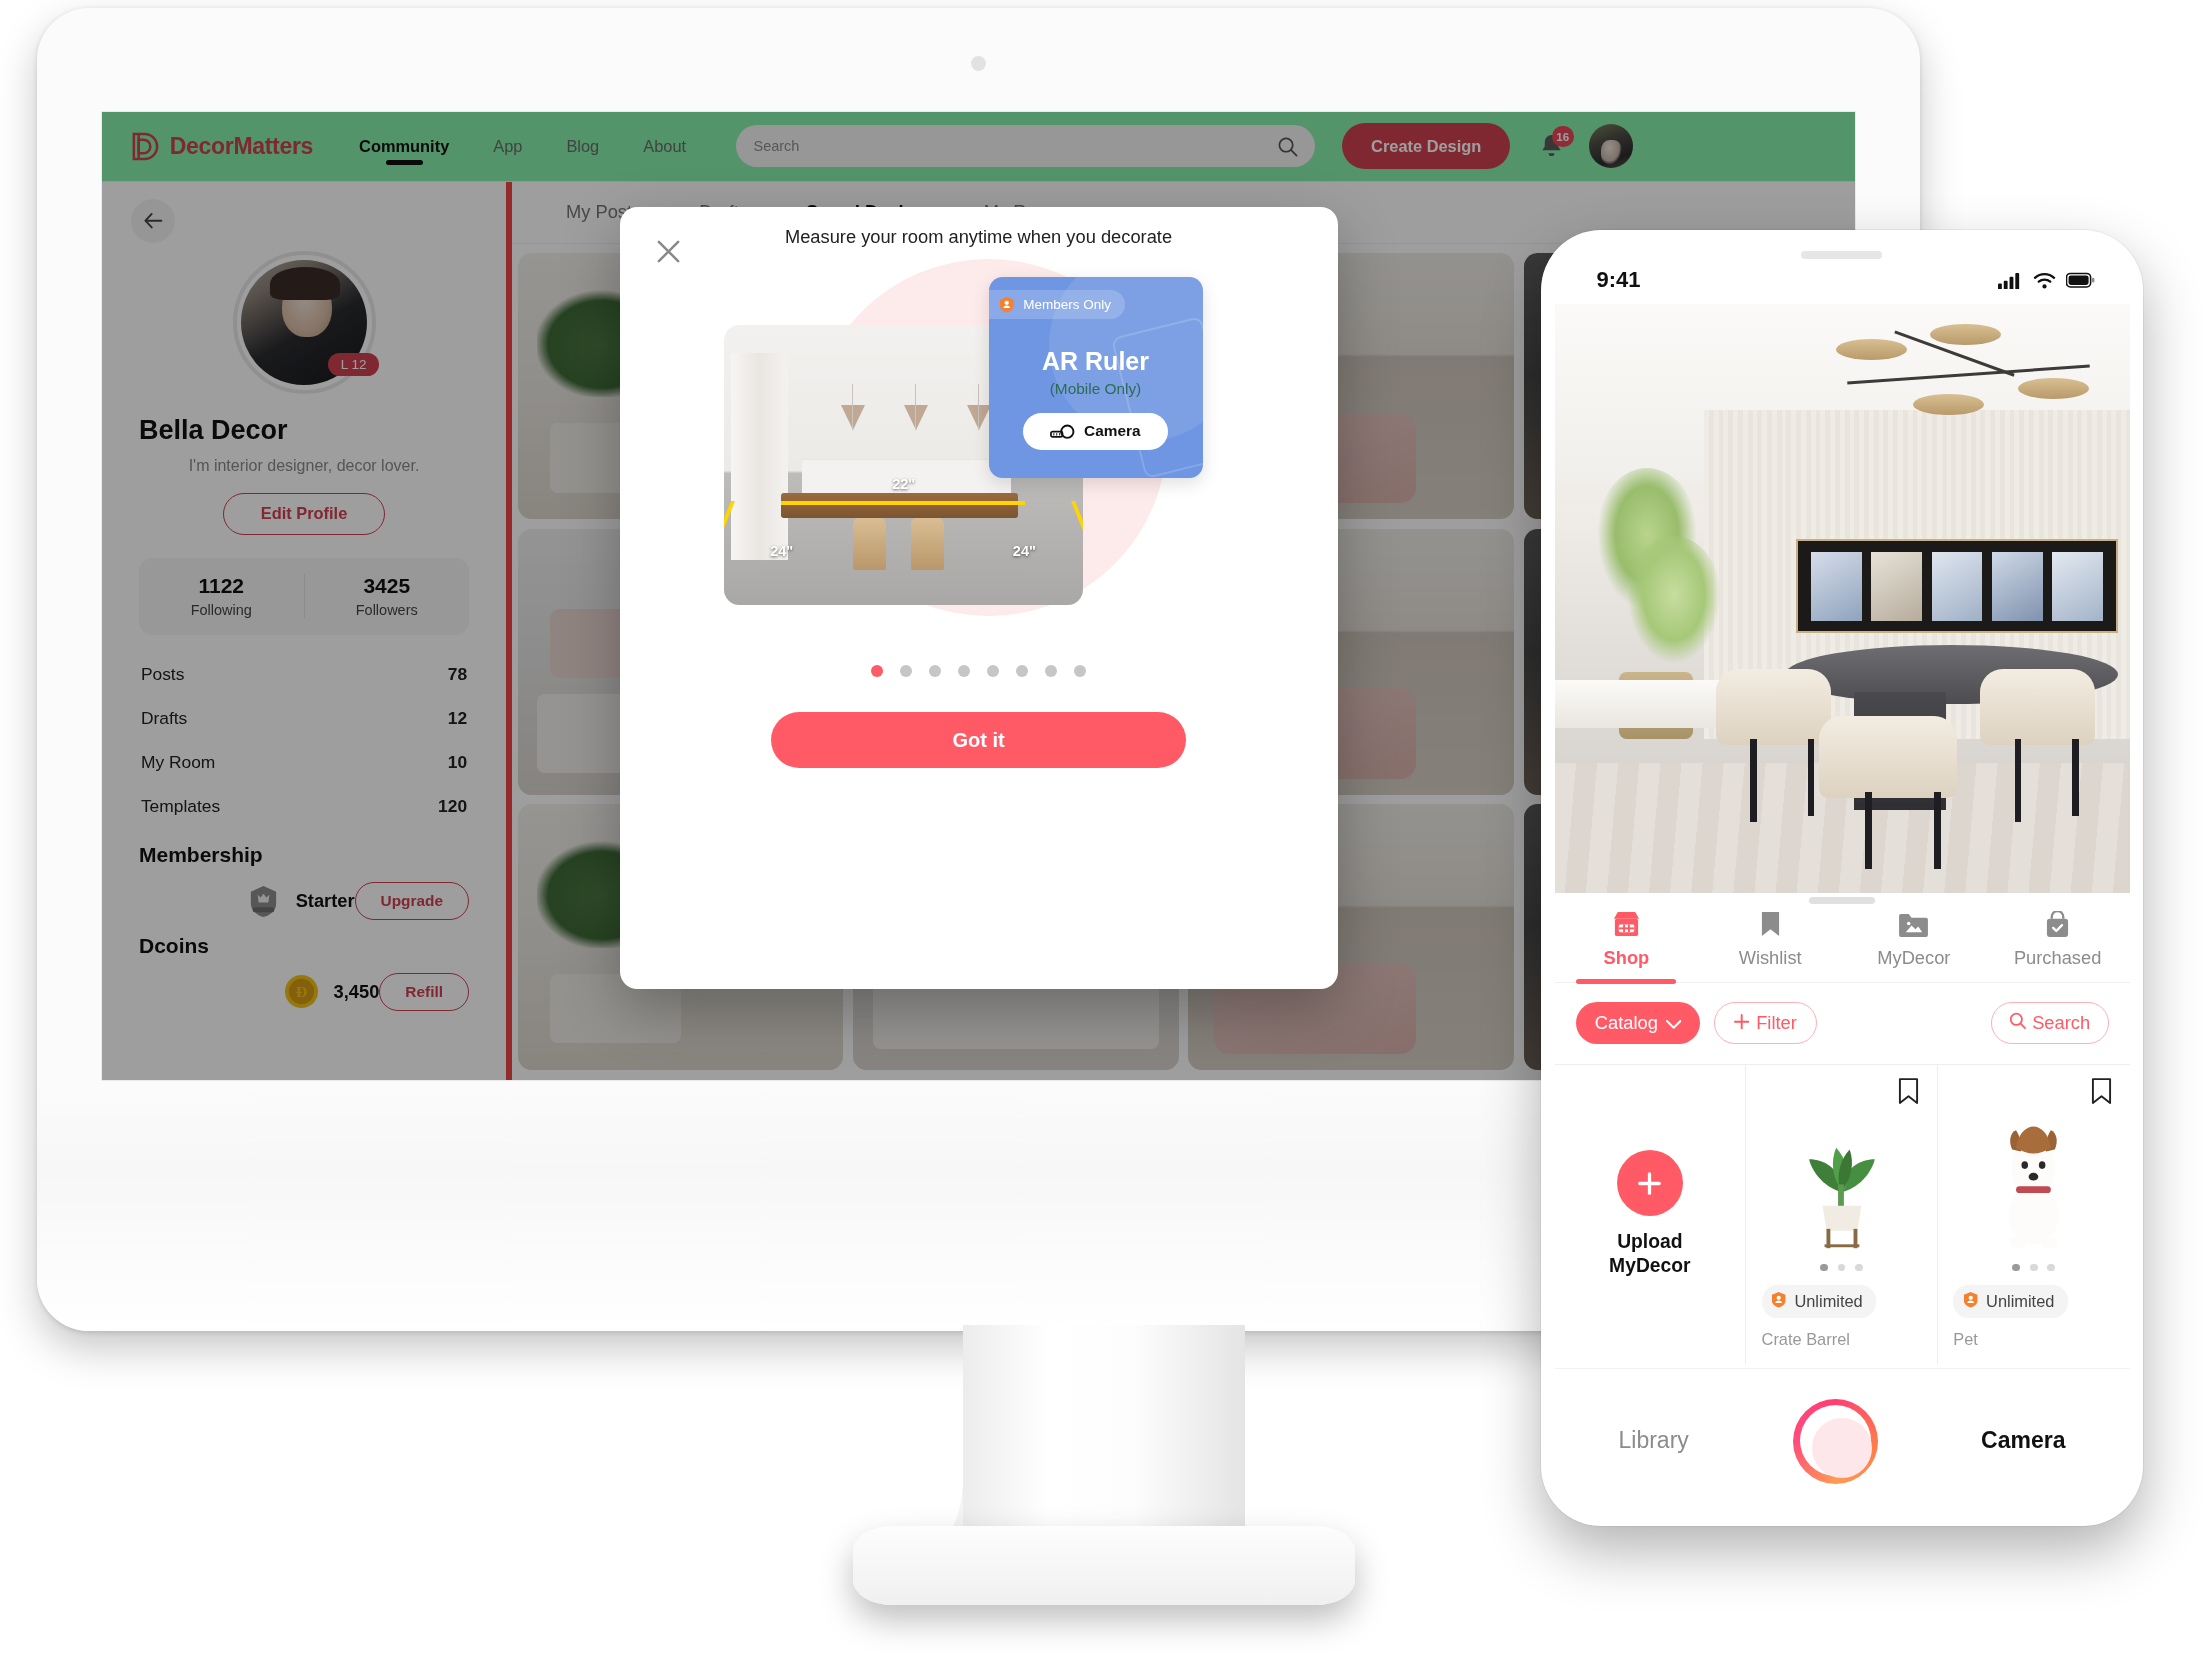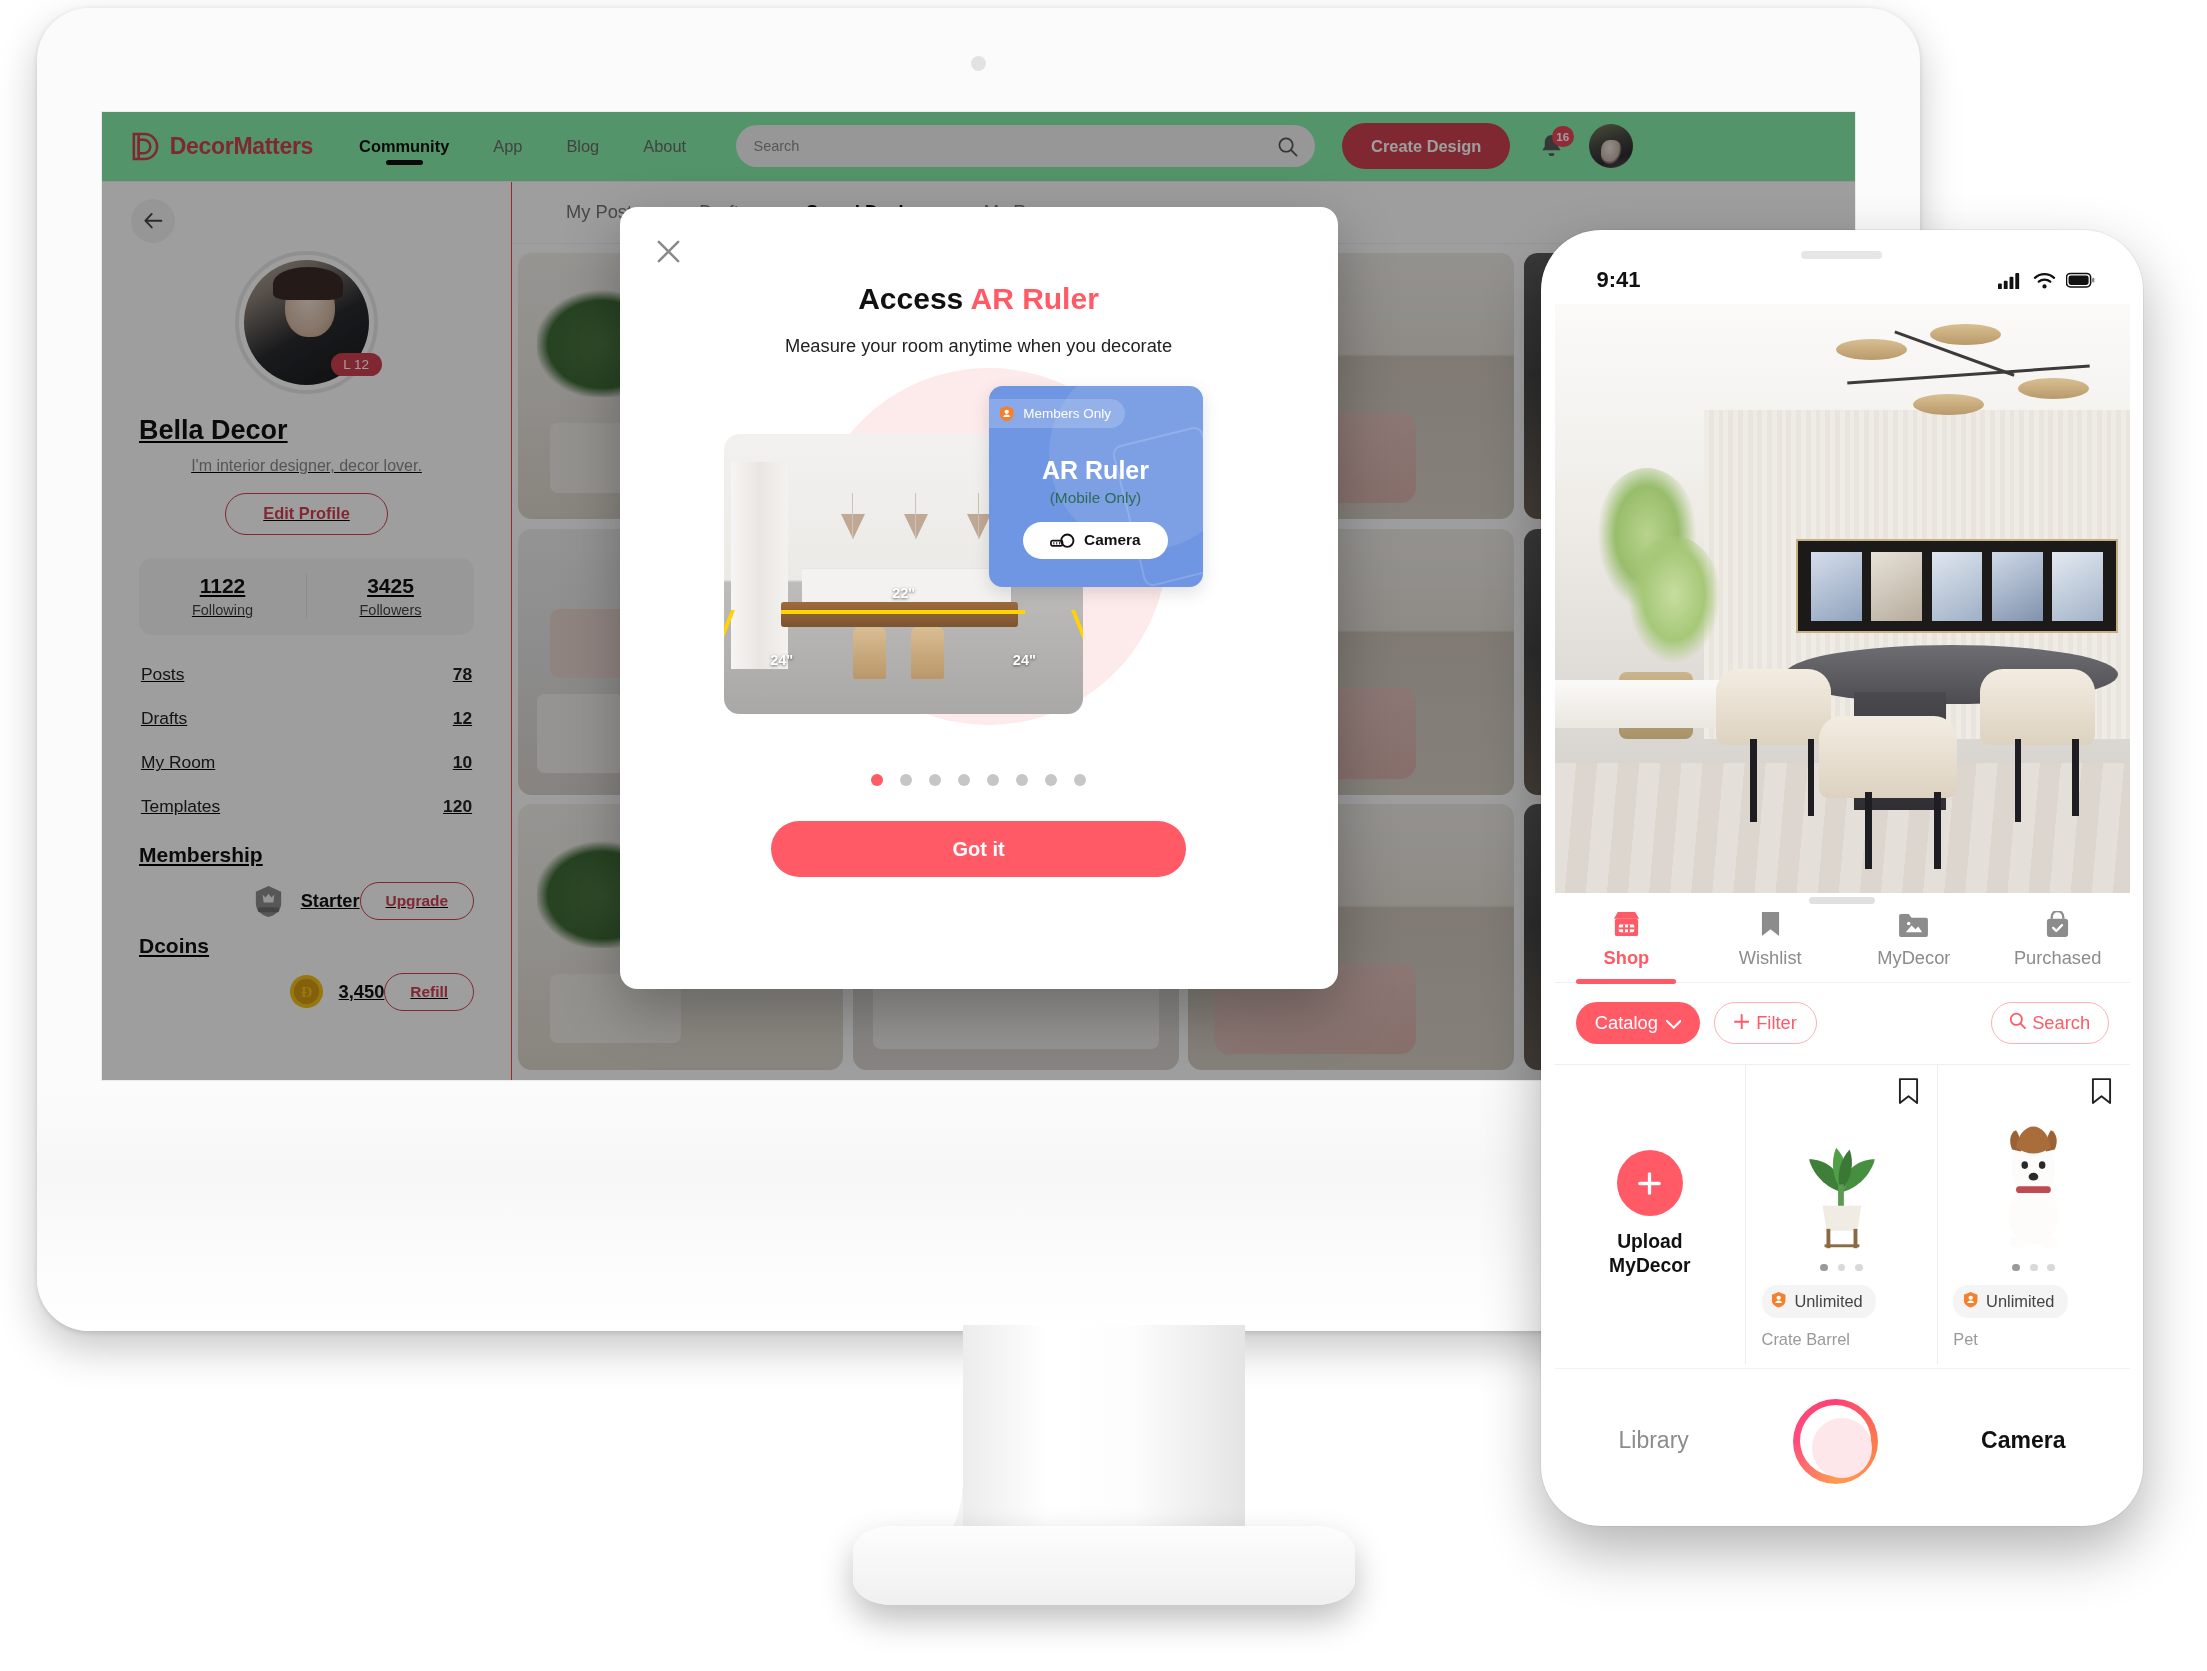--- a/index.html
+++ b/index.html
@@ -114,22 +114,22 @@
   }
   #avatar::after {
     content:""; position:absolute; left:11.6px; top:15.4px; width:21px; height:25px;
     background: radial-gradient(ellipse at 40% 30%, #efe6de 0%, #c8b6a8 55%, transparent 70%);
     border-radius: 40%;
   }
 
   
   #web-body { position: absolute; left:0; top:70px; right:0; bottom:0; display: flex; }
   #profile-sidebar {
-    width: 410px; flex: none; background: #fff; border-right: 1px solid #ef4444;
-    padding: 17.4px 37px 0 37px; position: relative; text-decoration: underline;
+    width: 410px; flex: none; background: #fff; border-right: 6px solid #ef4444;
+    padding: 17.4px 37px 0 37px; position: relative;
   }
   #back-button {
     width: 44px; height: 44px; border-radius: 50%; background: #f3f3f3;
     display: flex; align-items: center; justify-content: center; cursor: pointer;
     margin-left: -7.7px;
   }
   #avatar-block { margin-top: 7.7px; display: flex; justify-content: center; position: relative; }
   #profile-avatar-ring {
     width: 143px; height: 143px; border-radius: 50%; border: 4.8px solid #e9e9e9;
     padding: 4.8px; position: relative;
@@ -632,23 +632,20 @@
 
       <div id="modal-scrim"></div>
       <div id="ar-modal">
         <div id="modal-close-button">
           <svg width="27" height="27" viewBox="0 0 28 28">
             <line x1="4" y1="4" x2="24" y2="24" stroke="#8a8a8a" stroke-width="2.6" stroke-linecap="round"></line>
             <line x1="24" y1="4" x2="4" y2="24" stroke="#8a8a8a" stroke-width="2.6" stroke-linecap="round"></line>
           </svg>
         </div>
 
-        <div id="modal-title">
-          <span>Access </span><span class="accent">AR Ruler</span>
-        </div>
         <div id="modal-subtitle">Measure your room anytime when you decorate</div>
 
         <div id="modal-illustration">
           <div id="pink-blob"></div>
 
           <div id="ar-room-photo">
             <div class="curtain"></div>
             <div class="counter"></div>
             <div class="ceiling-lamps">
               <div class="lamp" style="left:6%"></div>

